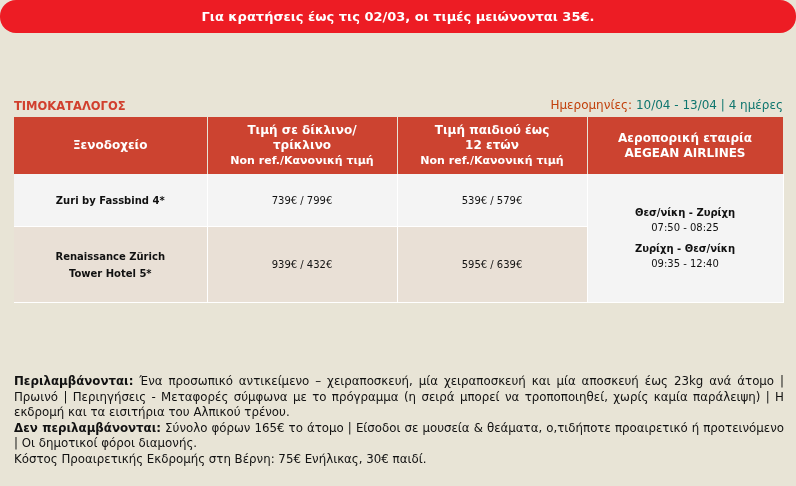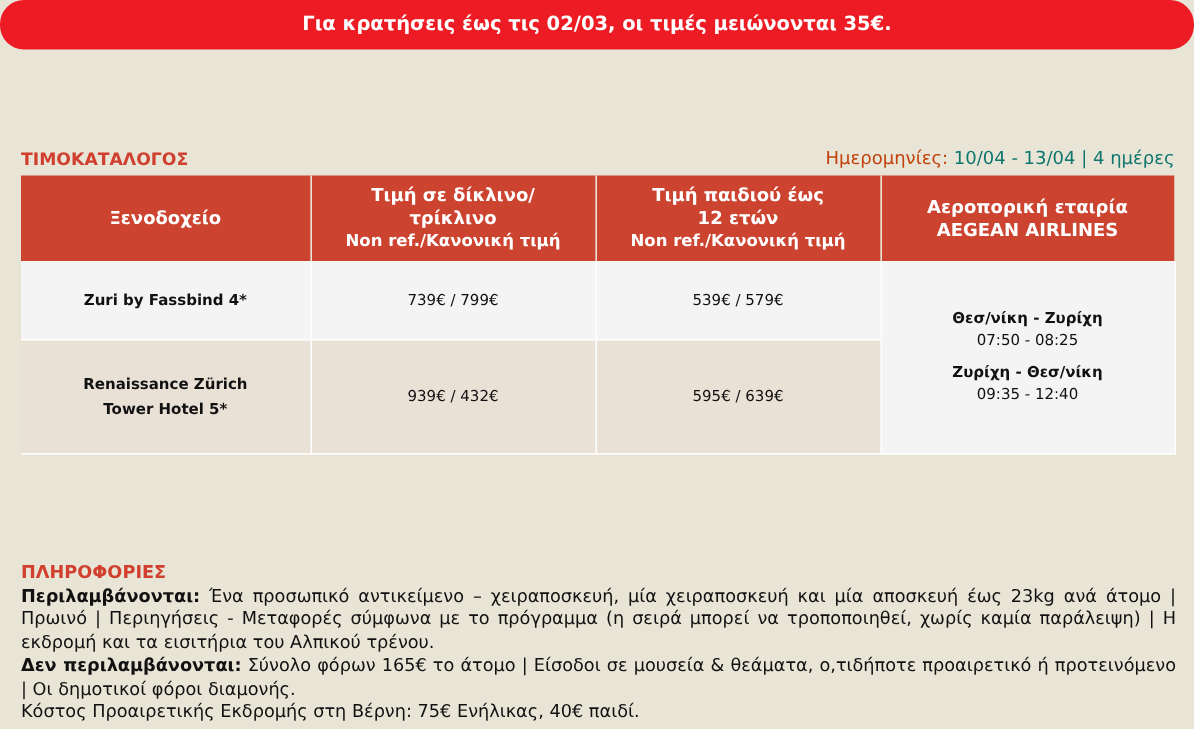--- a/index.html
+++ b/index.html
@@ -111,17 +111,16 @@
       <div>Renaissance Zürich</div>
       <div>Tower Hotel 5*</div>
     </td>
     <td>939€ / 432€</td>
     <td>595€ / 639€</td>
   </tr>
 </tbody>
   </table>
 
 <div class="info">
-  <div class="head">ΠΛΗΡΟΦΟΡΙΕΣ</div>
   <div><b>Περιλαμβάνονται:</b><span> Ένα προσωπικό αντικείμενο – χειραποσκευή, μία χειραποσκευή και μία αποσκευή έως 23kg ανά άτομο | Πρωινό | Περιηγήσεις - Μεταφορές σύμφωνα με το πρόγραμμα (η σειρά μπορεί να τροποποιηθεί, χωρίς καμία παράλειψη) | Η εκδρομή και τα εισιτήρια του Αλπικού τρένου.</span></div>
   <div><b>Δεν περιλαμβάνονται:</b><span> Σύνολο φόρων 165€ το άτομο | Είσοδοι σε μουσεία &amp; θεάματα, ο,τιδήποτε προαιρετικό ή προτεινόμενο | Οι δημοτικοί φόροι διαμονής.</span></div>
-  <div>Κόστος Προαιρετικής Εκδρομής στη Βέρνη: 75€ Ενήλικας, 40€ παιδί.</div>
+  <div>Κόστος Προαιρετικής Εκδρομής στη Βέρνη: 75€ Ενήλικας, 30€ παιδί.</div>
 </div>
 
 </body></html>

